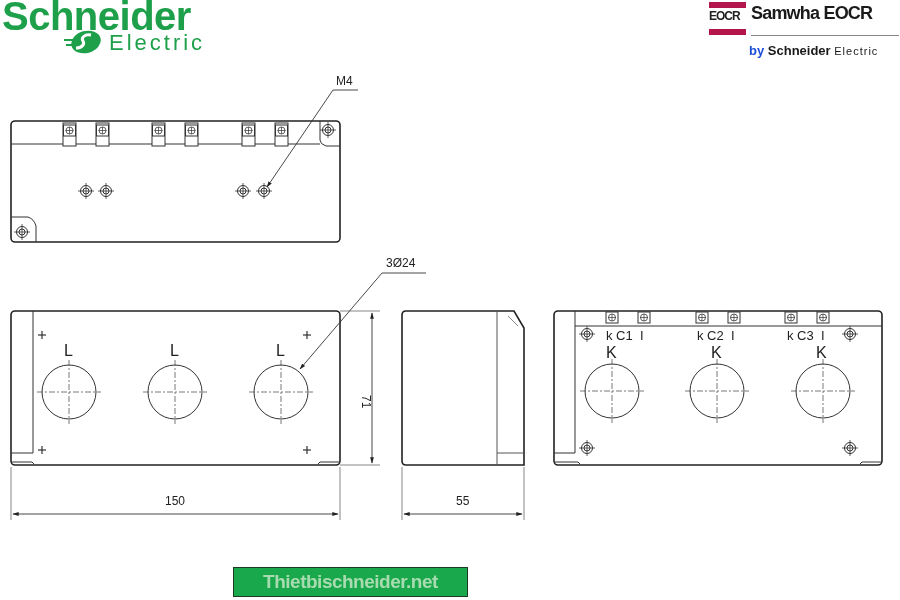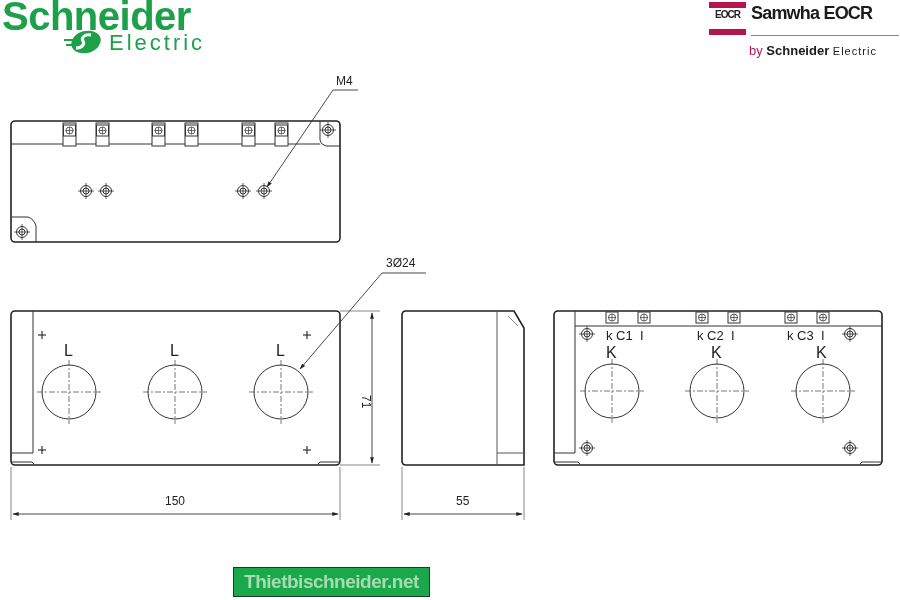--- a/index.html
+++ b/index.html
@@ -6,32 +6,32 @@
   body { width:900px; height:600px; position:relative; overflow:hidden; font-family:"Liberation Sans", sans-serif; }
   .abs { position:absolute; }
   .logo-schneider { left:0; top:0; width:260px; height:60px; }
   .se-word { position:absolute; left:2px; top:-6px; font-family:"Liberation Sans", sans-serif; font-weight:bold; font-size:40px; color:#1ea04b; letter-spacing:-0.5px; }
   .se-elec { position:absolute; left:109px; top:30px; font-family:"Liberation Sans", sans-serif; font-size:22px; color:#1ea04b; letter-spacing:3px; }
   .se-mark { position:absolute; left:64px; top:30px; width:40px; height:24px; }
   .logo-samwha { left:705px; top:0; width:195px; height:65px; }
   .eocr-box { position:absolute; left:4px; top:2px; width:37px; height:32px; background:#ffffff; }
   .eocr-top { position:absolute; left:0; top:0; width:37px; height:6px; background:#b3154d; }
   .eocr-bot { position:absolute; left:0; top:27px; width:37px; height:6px; background:#b3154d; }
-  .eocr-txt { position:absolute; left:0; top:7px; width:37px; font-size:10px; font-weight:bold; letter-spacing:-1px; color:#222; text-align:center; }
+  .eocr-txt { position:absolute; left:0; top:7px; width:37px; font-size:12px; font-weight:bold; letter-spacing:-1px; color:#222; }
   .samwha-name { position:absolute; left:46px; top:3px; font-size:18px; font-weight:bold; color:#1a1a1a; letter-spacing:-0.8px; }
   .samwha-rule { position:absolute; left:46px; top:35px; width:148px; height:1px; background:#888; }
   .samwha-by { position:absolute; left:44px; top:43px; font-size:13px; color:#1a1a1a; white-space:nowrap; }
   .samwha-by b { color:#1a1a1a; }
-  .samwha-by .green { color:#be185d; font-weight:normal; }
+  .samwha-by .green { color:#1d4ed8; font-weight:bold; }
   .samwha-by .el { font-weight:normal; letter-spacing:1px; font-size:11px; }
   .drawing { left:0; top:0; width:900px; height:600px; }
   .dim-text { font-family:"Liberation Sans", sans-serif; font-size:12px; fill:#222; }
   .lbl-text { font-family:"Liberation Sans", sans-serif; font-size:16px; fill:#222; }
   .lbl-small { font-family:"Liberation Sans", sans-serif; font-size:13px; fill:#222; }
-  .footer-badge { left:233px; top:567px; width:197px; height:30px; background:#19a84b; border:1px solid #1c3a24; box-sizing:border-box; display:flex; align-items:center; justify-content:center; }
+  .footer-badge { left:233px; top:567px; width:235px; height:30px; background:#19a84b; border:1px solid #1c3a24; box-sizing:border-box; display:flex; align-items:center; justify-content:center; }
   .footer-badge span { color:#a8dcb0; font-weight:bold; font-size:19px; letter-spacing:-0.5px; }
 </style>
 </head>
 <body>
 
 <div class="abs logo-schneider">
   <div class="se-word">Schneider</div>
   <svg class="se-mark" viewBox="0 0 40 24">
     <ellipse cx="22" cy="12" rx="15" ry="11" fill="#1ea04b" transform="rotate(-15 22 12)"></ellipse>
     <path d="M27 5 C20 4 17 8 19 11 C21 14 18 18 12 18" stroke="#fff" stroke-width="3" fill="none"></path>

